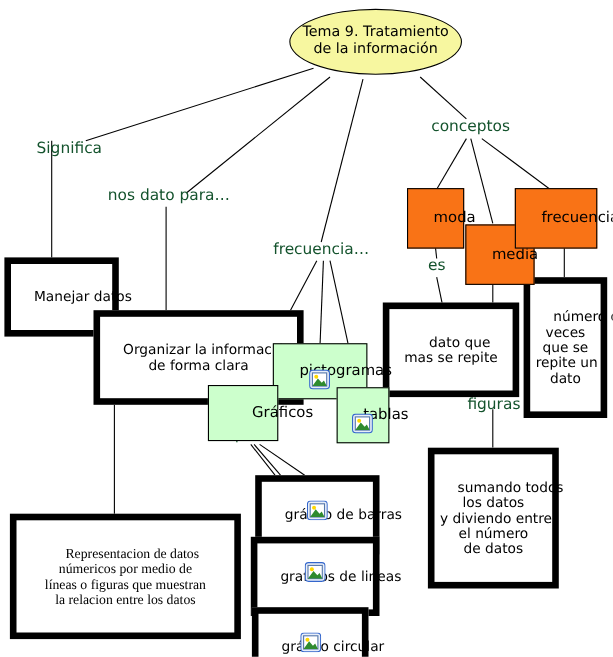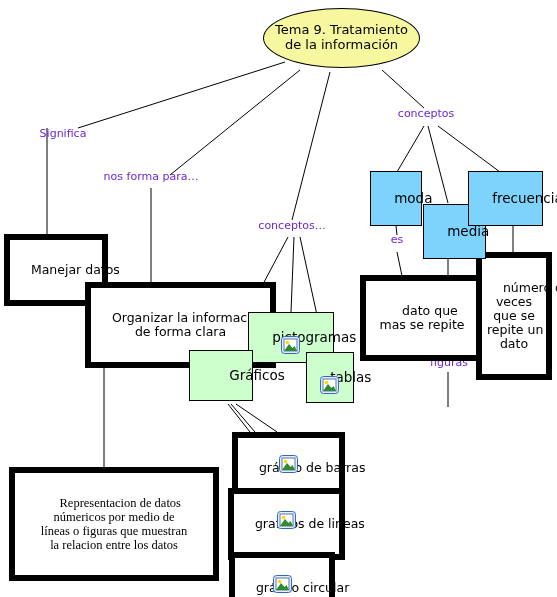--- a/index.html
+++ b/index.html
@@ -8,28 +8,28 @@
     font-family:"DejaVu Sans","Liberation Sans",sans-serif;
     color:#000000;
   }
   #canvas{position:absolute;left:0;top:0;width:557px;height:597px;}
   svg.links{position:absolute;left:0;top:0;width:557px;height:597px;pointer-events:none;}
   svg.links line{stroke:#000000;stroke-width:1;}
 
   .node{position:absolute;box-sizing:border-box;text-align:center;
         line-height:1.12;white-space:pre;}
   
-  .label{font-size:11px;color:#6d28d9;background:transparent;border:none;}
+  .label{font-size:14px;color:#14532d;background:transparent;border:none;}
   
   .box{border:6px solid #000000;background:#ffffff;font-size:12.5px;
        padding:9px 5px;}
   
   .green{border:1px solid #000;background:#ccffcc;font-size:13.5px;padding:2px 6px;}
   
-  .gold{border:1px solid #000;background:#7dd3fc;font-size:13.5px;padding:4px 6px;}
+  .gold{border:1px solid #000;background:#f97316;font-size:13.5px;padding:4px 6px;}
   
   .ellipse{border:1px solid #000;background:#f7f7a0;border-radius:50%;
            font-size:13px;display:flex;align-items:center;justify-content:center;}
 
   .img-badge{position:absolute;width:19px;height:18px;}
   .img-badge svg{display:block;width:19px;height:18px;}
 </style>
 </head>
 <body>
 
@@ -84,23 +84,23 @@
     <line x1="262" y1="518" x2="285" y2="552"></line>
   </svg>
 
   <div class="node ellipse" style="left:263px;top:8px;width:157px;height:60px;">
     <span>Tema 9. Tratamiento
 de la información</span>
   </div>
 
   <div class="node label" style="left:17px;top:128px;width:60px;margin-left:16px;">Significa</div>
 
-  <div class="node label" style="left:98px;top:171px;width:106px;">nos forma para…</div>
-
-  <div class="node label" style="left:245px;top:220px;width:94px;">conceptos…</div>
+  <div class="node label" style="left:98px;top:171px;width:106px;">nos dato para…</div>
+
+  <div class="node label" style="left:245px;top:220px;width:94px;">frecuencia…</div>
 
   <div class="node label" style="left:392px;top:108px;width:68px;">conceptos</div>
 
   <div class="node label" style="left:383px;top:234px;width:28px;">es</div>
 
   <div class="node label" style="left:499px;top:207px;width:28px;">es</div>
 
   <div class="node label" style="left:424px;top:345px;width:50px;">se
 figuras</div>
 
@@ -110,33 +110,40 @@
 
   <div class="node box" style="left:4px;top:234px;width:104px;">
     <span>Manejar datos</span>
   </div>
 
   <div class="node box" style="left:85px;top:282px;width:191px;">
     <span>Organizar la información
 de forma clara</span>
   </div>
 
-  <div class="node box" style="left:348px;top:275px;width:124px;margin-left:12px;">
+  <div class="node box" style="left:348px;top:275px;width:124px;">
     <span>dato que
 mas se repite</span>
   </div>
 
   <div class="node box" style="left:476px;top:252px;width:76px;">
     <span>número de
 veces
 que se
 repite un
 dato</span>
   </div>
 
+  <div class="node box" style="left:389px;top:407px;width:119px;">
+    <span>sumando todos
+los datos
+y diviendo entre
+el número
+de datos</span>
+  </div>
 
   <div class="node box" style="left:9px;top:467px;width:210px;font-family:Liberation Serif, serif;">
     <span>Representacion de datos
 númericos por medio de
 líneas o figuras que muestran
 la relacion entre los datos</span>
   </div>
 
   <div class="node box" style="left:232px;top:432px;width:113px;">
     <span>gráfico de barras</span>

